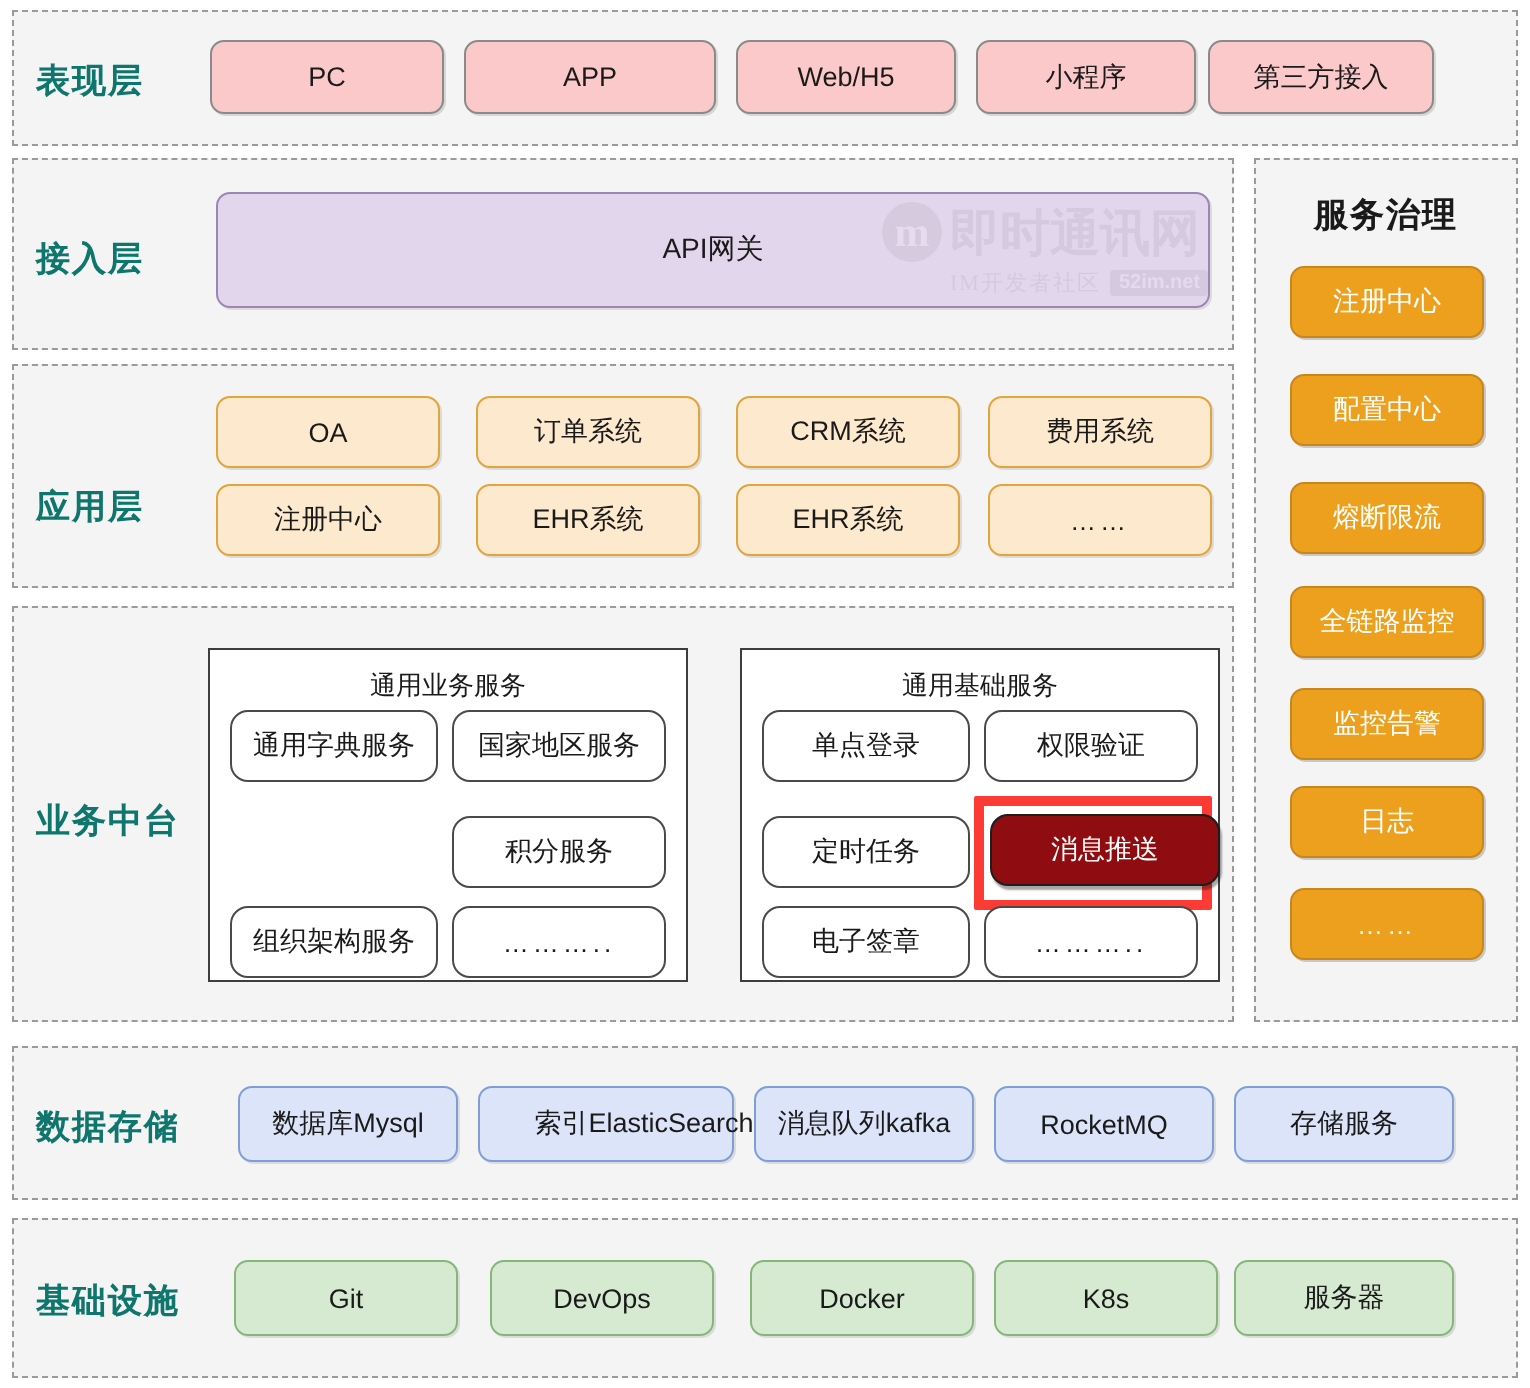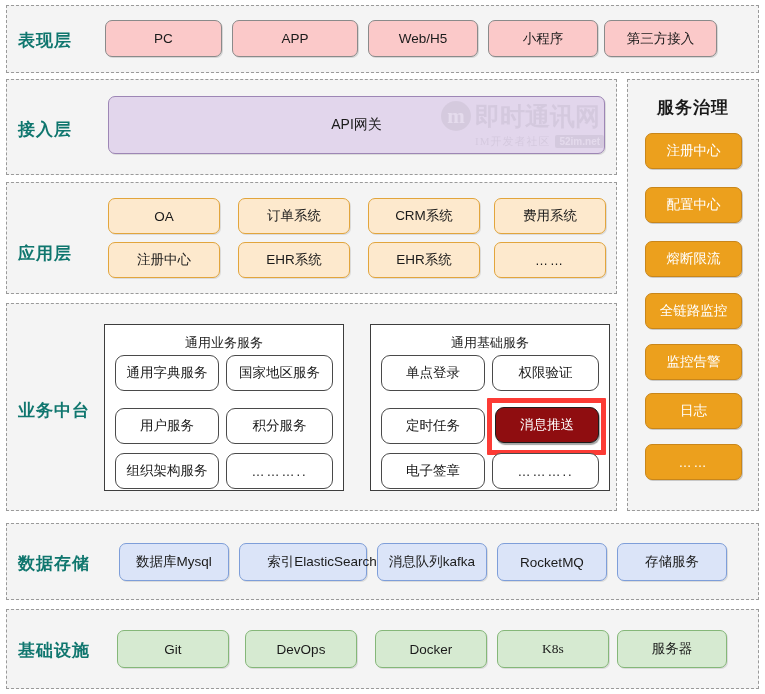--- a/index.html
+++ b/index.html
@@ -164,34 +164,33 @@
 
   <div class="band" style="left:6px;top:303px;width:611px;height:208px;">
   </div>
   <div class="band-label" style="top:399px;">业务中台</div>
 
   <div class="panel" style="left:104px;top:324px;width:240px;height:167px;">
     <div class="panel-title">通用业务服务</div>
   </div>
   <div class="node white" style="left:115px;top:355px;width:104px;height:36px;">通用字典服务</div>
   <div class="node white" style="left:226px;top:355px;width:107px;height:36px;">国家地区服务</div>
-  <div class="node white" style="left:115px;top:408px;width:104px;height:36px;">用户服务</div>
   <div class="node white" style="left:226px;top:408px;width:107px;height:36px;">积分服务</div>
   <div class="node white" style="left:115px;top:453px;width:104px;height:36px;">组织架构服务</div>
   <div class="node white dots" style="left:226px;top:453px;width:107px;height:36px;">………..</div>
 
   <div class="panel" style="left:370px;top:324px;width:240px;height:167px;">
     <div class="panel-title">通用基础服务</div>
   </div>
   <div class="node white" style="left:492px;top:355px;width:107px;height:36px;">权限验证</div>
   <div class="node white" style="left:381px;top:355px;width:104px;height:36px;">单点登录</div>
   <div class="node white" style="left:381px;top:408px;width:104px;height:36px;">定时任务</div>
 
   <div class="hl-frame" style="left:487px;top:398px;width:119px;height:57px;"></div>
-  <div class="node darkred" style="left:495px;top:407px;width:104px;height:36px;">消息推送</div>
+  <div class="node darkred" style="left:495px;top:407px;width:115px;height:36px;">消息推送</div>
 
   <div class="node white" style="left:381px;top:453px;width:104px;height:36px;">电子签章</div>
   <div class="node white dots" style="left:492px;top:453px;width:107px;height:36px;">………..</div>
 
   <div class="sidebar" style="left:627px;top:79px;width:132px;height:432px;">
     <div class="sidebar-title">服务治理</div>
   </div>
   <div class="node orange" style="left:645px;top:133px;width:97px;height:36px;">注册中心</div>
   <div class="node orange" style="left:645px;top:187px;width:97px;height:36px;">配置中心</div>
   <div class="node orange" style="left:645px;top:241px;width:97px;height:36px;">熔断限流</div>
@@ -208,16 +207,16 @@
   <div class="node blue" style="left:377px;top:543px;width:110px;height:38px;">消息队列kafka</div>
   <div class="node blue" style="left:497px;top:543px;width:110px;height:38px;">RocketMQ</div>
   <div class="node blue" style="left:617px;top:543px;width:110px;height:38px;">存储服务</div>
 
   <div class="band" style="left:6px;top:609px;width:753px;height:80px;">
   </div>
   <div class="band-label" style="top:639px;">基础设施</div>
   <div class="node green" style="left:117px;top:630px;width:112px;height:38px;">Git</div>
   <div class="node green" style="left:245px;top:630px;width:112px;height:38px;">DevOps</div>
   <div class="node green" style="left:375px;top:630px;width:112px;height:38px;">Docker</div>
-  <div class="node green" style="left:497px;top:630px;width:112px;height:38px;font-family:Liberation Serif, serif;">K8s</div>
+  <div class="node green" style="left:497px;top:630px;width:112px;height:38px;">K8s</div>
   <div class="node green" style="left:617px;top:630px;width:110px;height:38px;">服务器</div>
 
 </div>
 
 </body></html>

